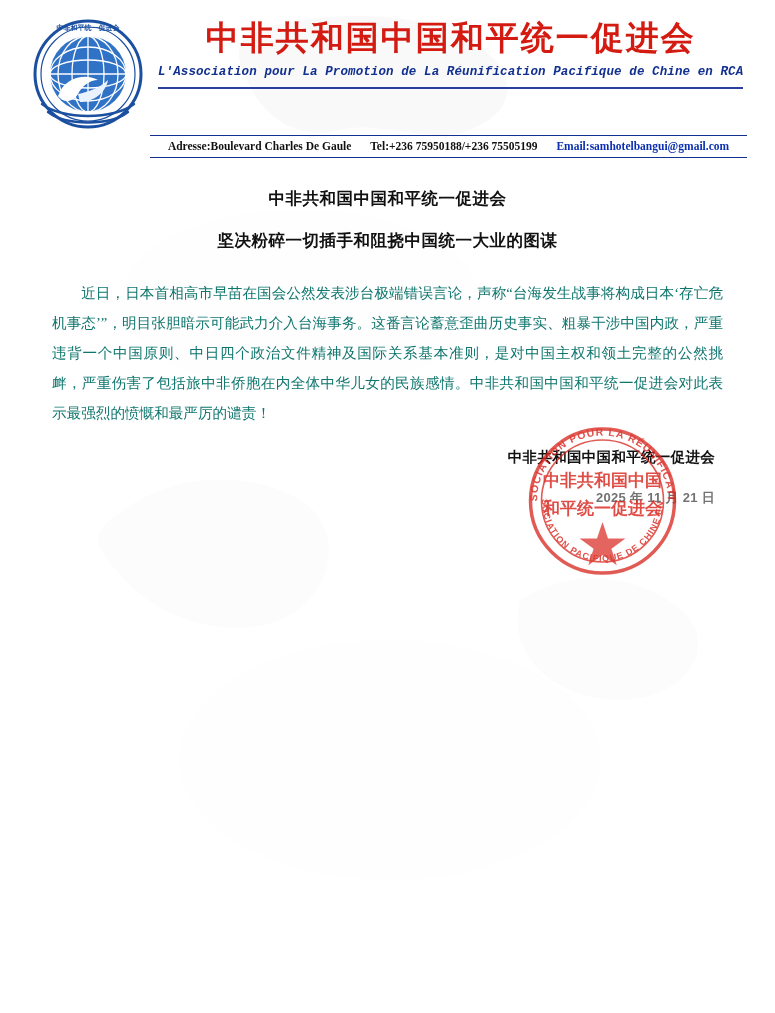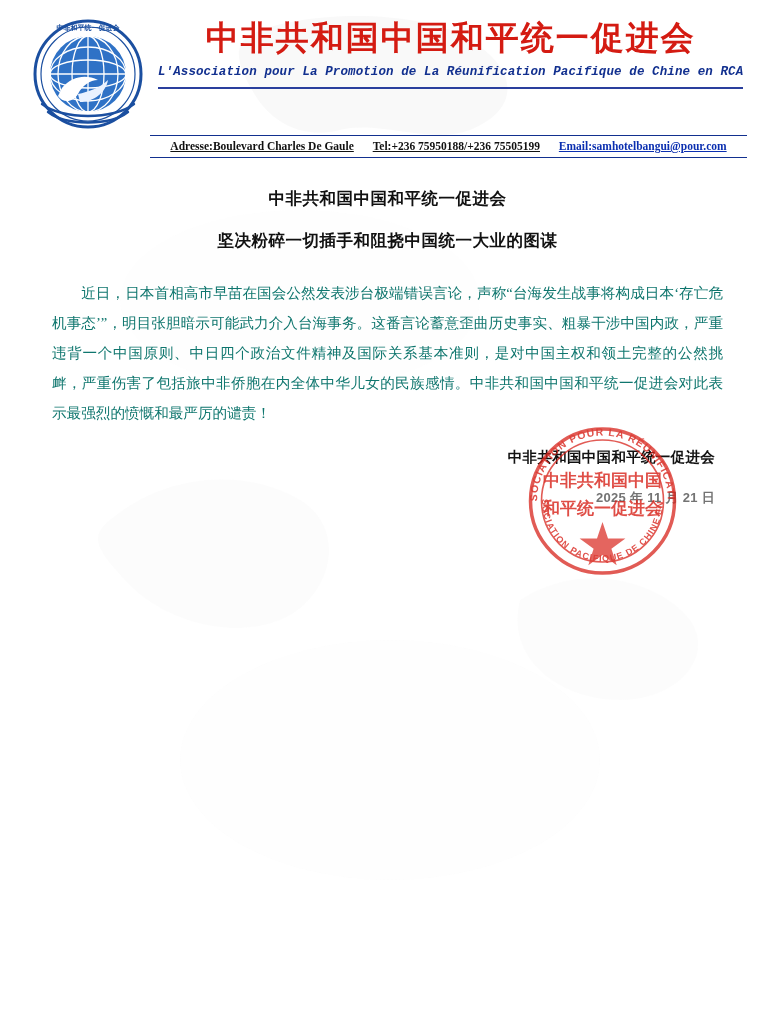--- a/index.html
+++ b/index.html
@@ -76,21 +76,21 @@
     border-top: 1.6px solid #12308f;
     border-bottom: 1.6px solid #12308f;
     padding: 4px 2px 5px 2px;
     text-align: center;
     font-family: "Liberation Serif", serif;
     font-size: 11.5px;
     color: #111;
     font-weight: bold;
     white-space: nowrap;
   }
-  .contact-bar span { margin: 7px 8px; text-decoration: underline; }
+  .contact-bar span { margin: 7px 8px; }
   .contact-bar .mail { color: #0b2fb0; }
 
   
   .titles {
     position: relative;
     z-index: 2;
     margin-top: 30px;
     text-align: center;
   }
   .title-line {
@@ -195,21 +195,21 @@
   <div class="head-text">
     <div class="org-cn">中非共和国中国和平统一促进会</div>
     <div class="org-fr">L'Association pour La Promotion de La Réunification Pacifique de Chine en RCA</div>
     <div class="head-rule"></div>
   </div>
 </div>
 
 <div class="contact-bar">
   <span>Adresse:Boulevard Charles De Gaule</span>
   <span>Tel:+236 75950188/+236 75505199</span>
-  <span class="mail">Email:samhotelbangui@pour.com</span>
+  <span class="mail">Email:samhotelbangui@gmail.com</span>
 </div>
 
 <div class="titles">
   <div class="title-line">中非共和国中国和平统一促进会</div>
   <div class="title-line">坚决粉碎一切插手和阻挠中国统一大业的图谋</div>
 </div>
 
 <div class="body-wrap">
   <p class="para">近日，日本首相高市早苗在国会公然发表涉台极端错误言论，声称“台海发生战事将构成日本‘存亡危机事态’”，明目张胆暗示可能武力介入台海事务。这番言论蓄意歪曲历史事实、粗暴干涉中国内政，严重违背一个中国原则、中日四个政治文件精神及国际关系基本准则，是对中国主权和领土完整的公然挑衅，严重伤害了包括旅中非侨胞在内全体中华儿女的民族感情。中非共和国中国和平统一促进会对此表示最强烈的愤慨和最严厉的谴责！</p>
 </div>

